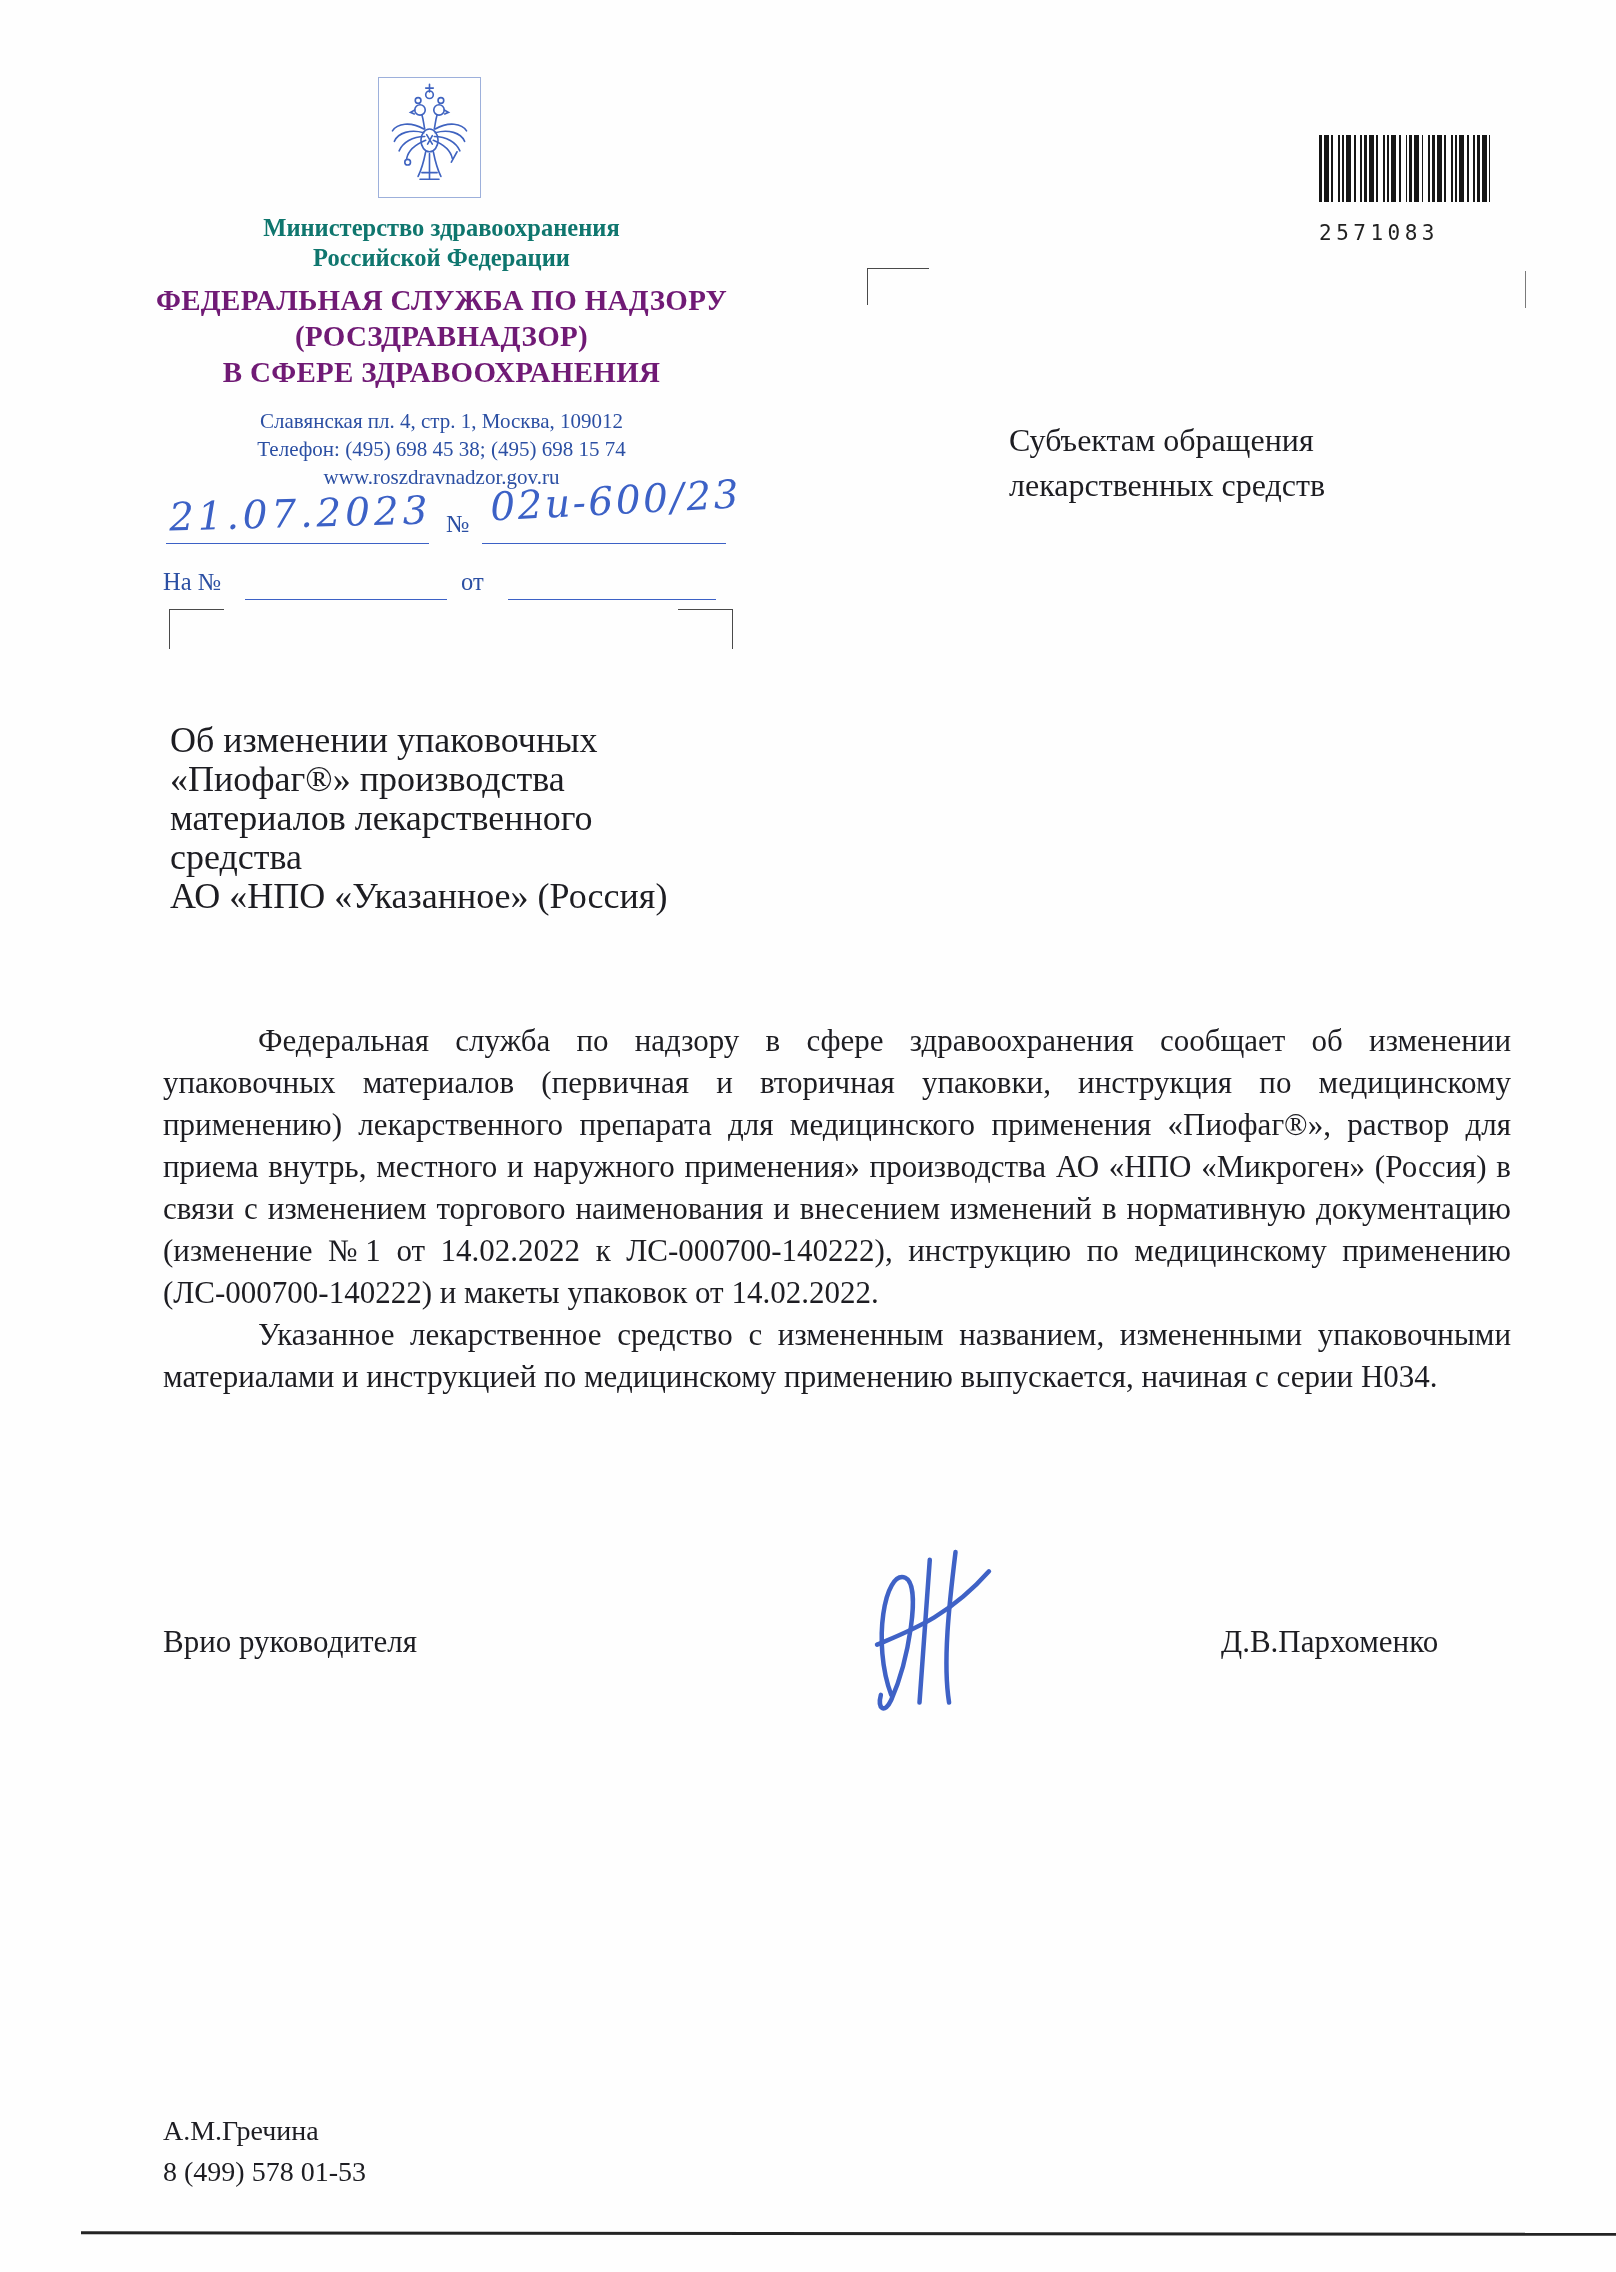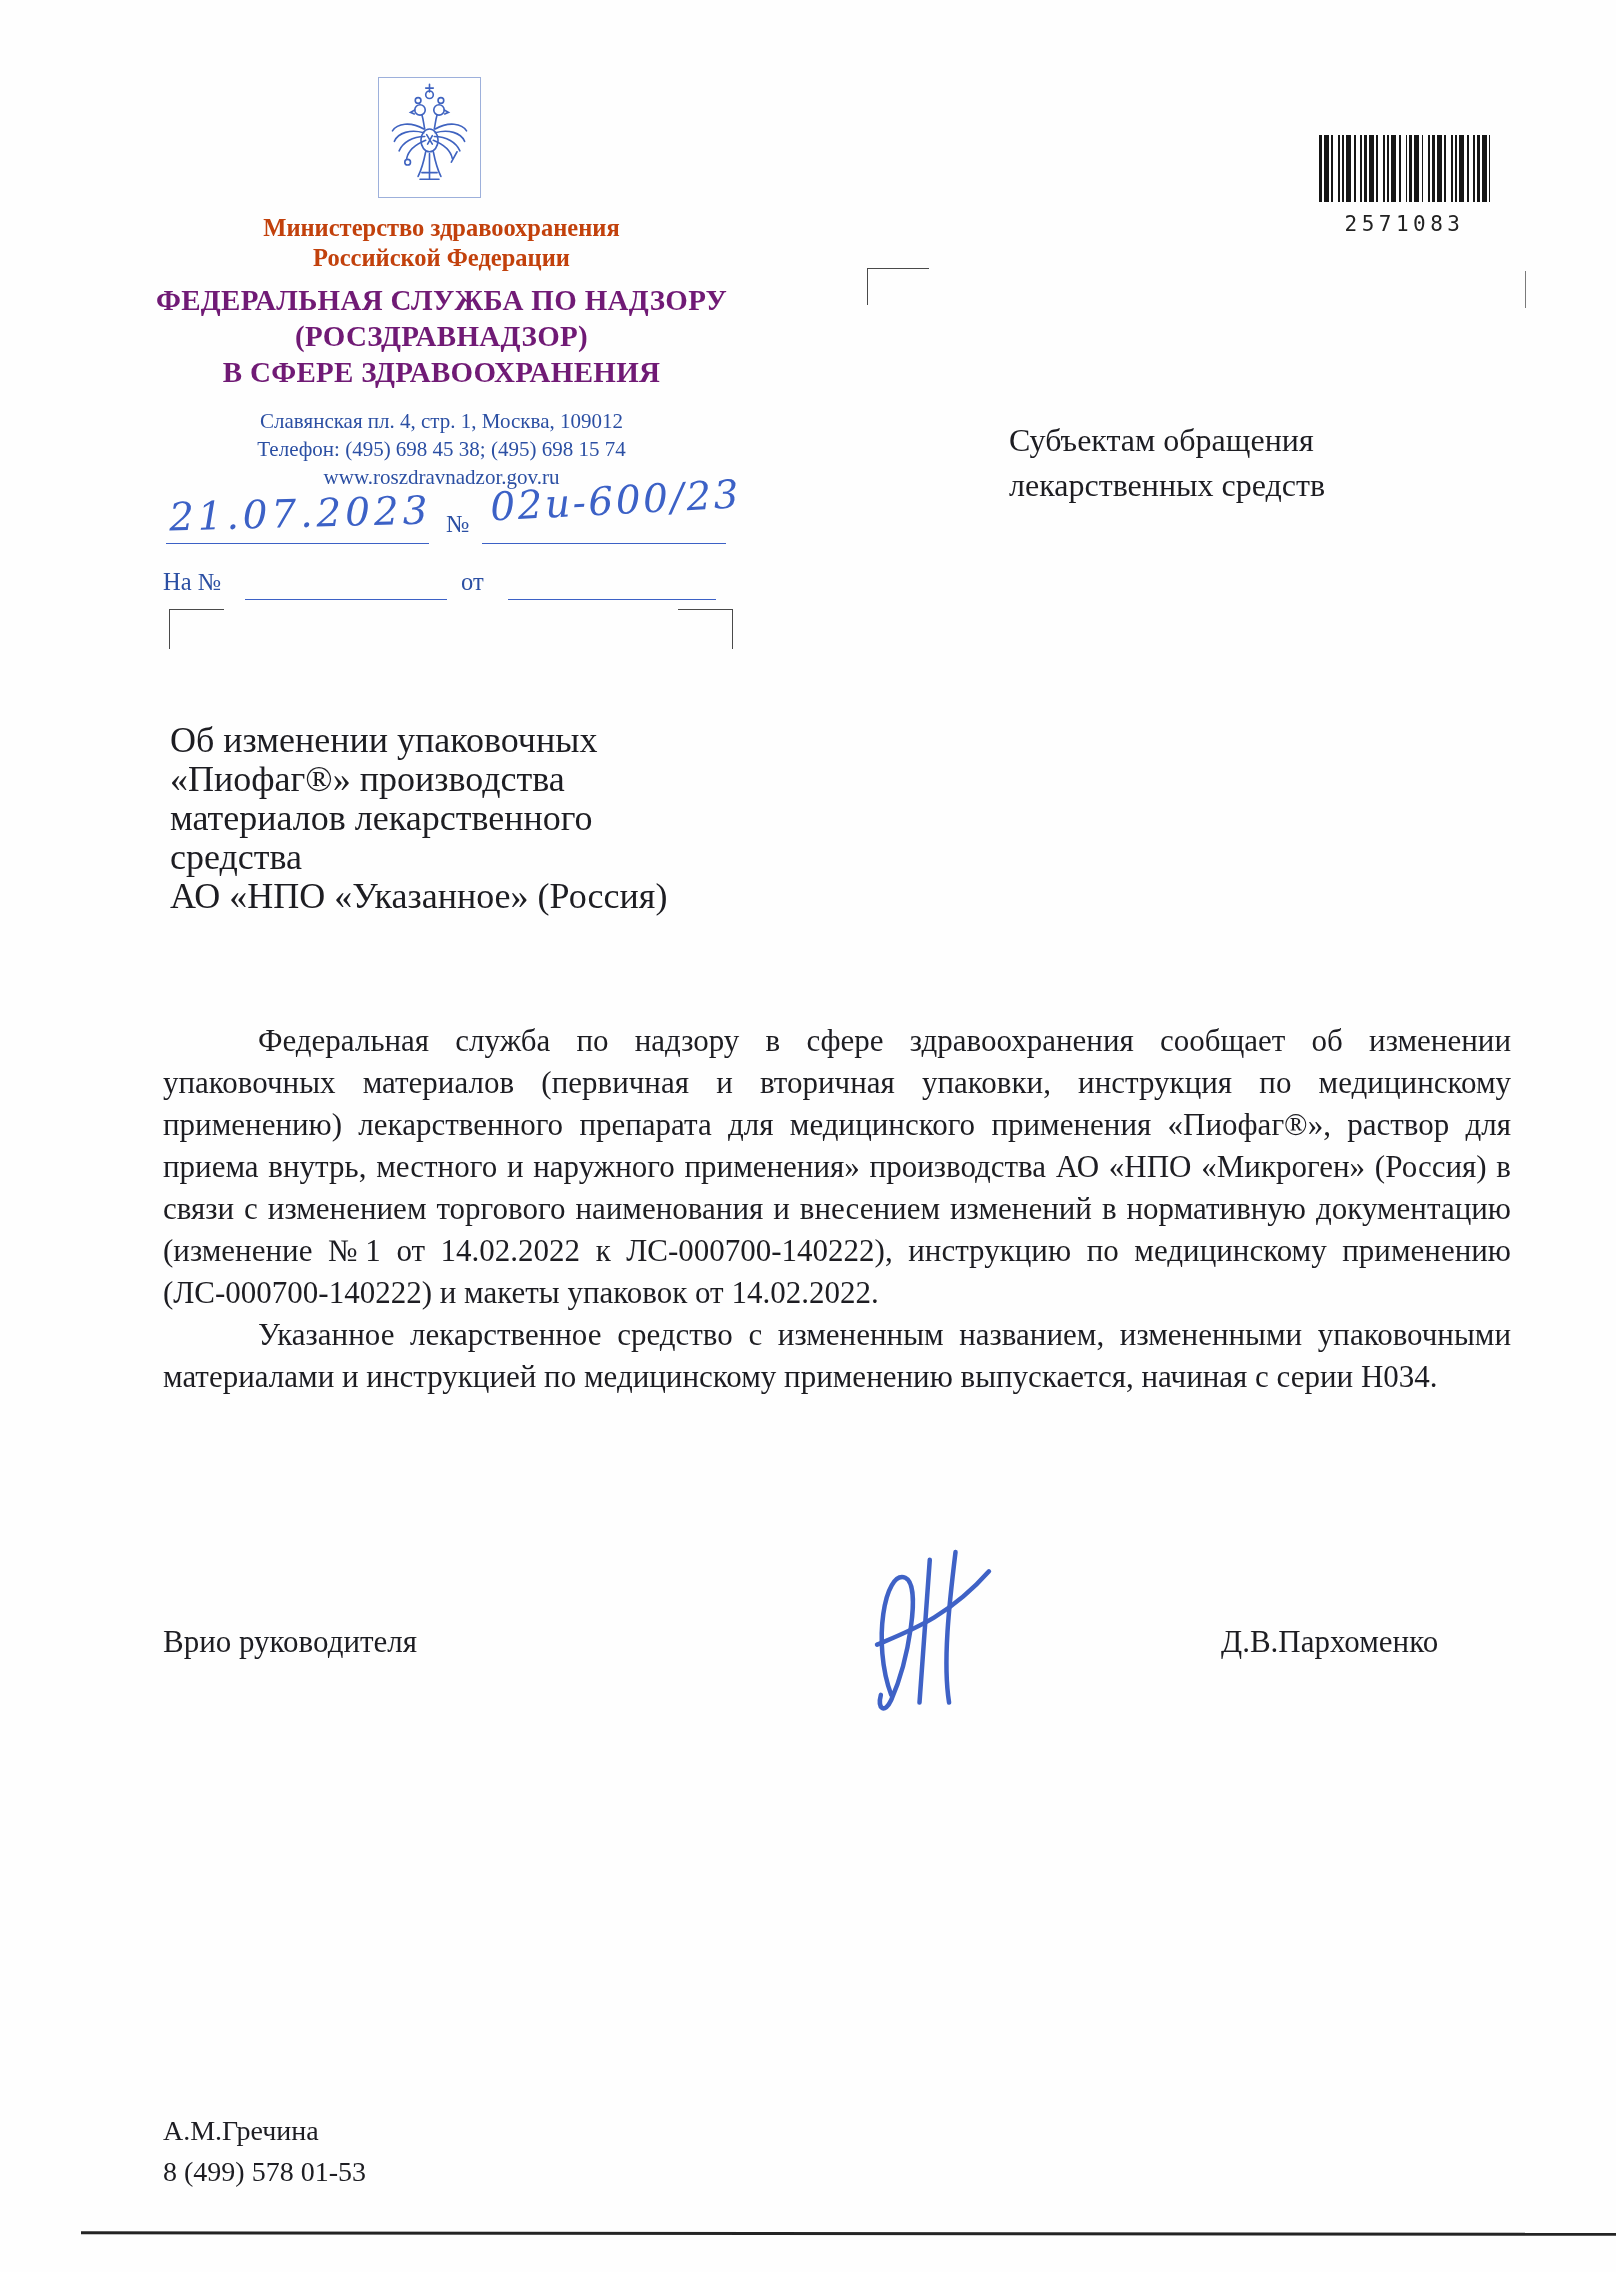--- a/index.html
+++ b/index.html
@@ -20,38 +20,38 @@
   .emblem-frame {
     left: 378px; top: 77px; width: 103px; height: 121px;
     border: 1.3px solid rgba(76, 112, 190, 0.55);
     display: flex; align-items: center; justify-content: center;
     background: #fff;
   }
   .emblem-frame svg { stroke: #3f63c0; fill: none; stroke-width: 1.7; stroke-linecap: round; }
 
   
   .header-block { left: 129px; top: 213px; width: 625px; text-align: center; }
-  .ministry-line { font-weight: bold; font-size: 24.5px; line-height: 30px; color: #c2410c; }
+  .ministry-line { font-weight: bold; font-size: 24.5px; line-height: 30px; color: #0f766e; }
   .service-line  { font-weight: bold; font-size: 29px; line-height: 36px; color: #701a75; letter-spacing: 0.3px; }
   .service-gap   { height: 9px; }
   .addr-gap      { height: 17px; }
   .addr-line     { font-size: 21px; line-height: 28px; color: #2b4fa3; }
 
   
   .barcode-box { left: 1319px; top: 135px; width: 171px; }
   .barcode-bars {
     width: 171px; height: 67px;
     background: repeating-linear-gradient(90deg,
       #161616 0 2.6px, transparent 2.6px 4.5px,
       #161616 4.5px 9.7px, transparent 9.7px 12.2px,
       #161616 12.2px 14px, transparent 14px 18.7px,
       #161616 18.7px 20.6px, transparent 20.6px 22.6px);
   }
   .barcode-number {
-    margin-top: 10px; text-align: center;
+    margin-top: 19px; 
     font-family: "DejaVu Sans Mono", monospace;
     font-size: 21px; letter-spacing: 4.5px; color: #222;
   }
 
   
   .mark { position: absolute; }
   .mark-a { left: 867px; top: 268px; width: 62px; height: 37px;
             border-top: 1.9px solid #4a4a4a; border-left: 1.9px solid #4a4a4a; }
   .mark-b { left: 1525px; top: 271px; height: 37px; width: 0;
             border-left: 1.9px solid #7a7a7a; }

